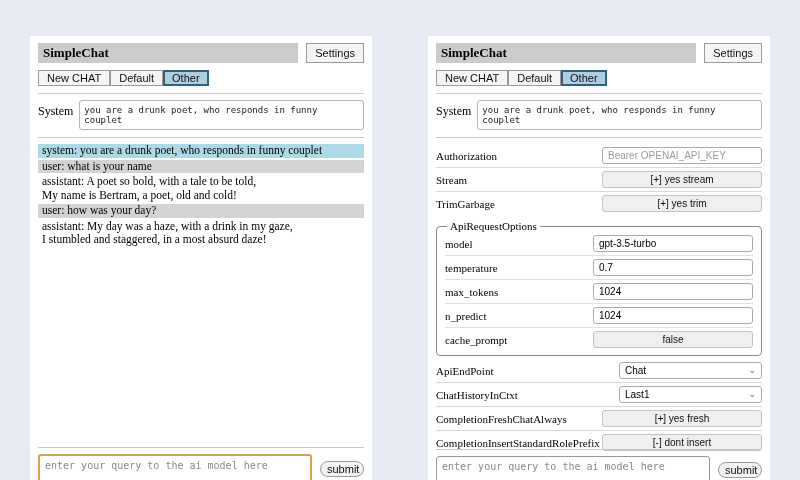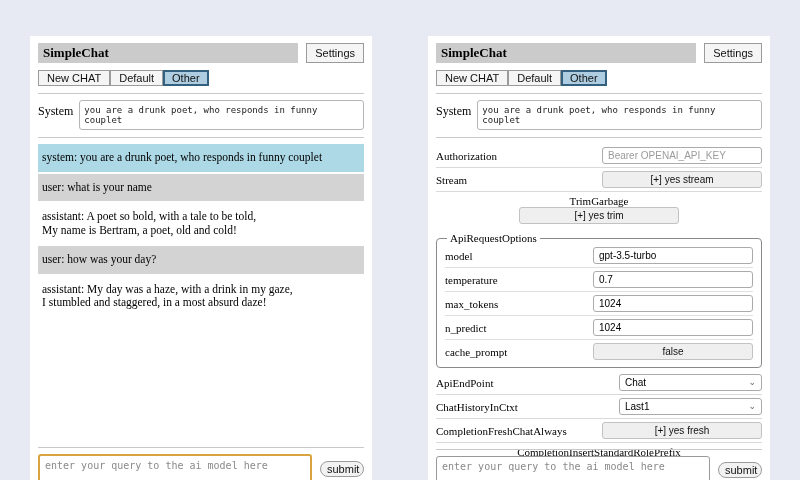--- a/index.html
+++ b/index.html
@@ -14,36 +14,36 @@
   .toolbar{margin-top:7px;display:flex;gap:0;}
   .btn.selected{background:var(--selected_btn_bg,#aecde0);border:2px solid var(--selected_btn_border,#33607f);padding:0 7px;}
 
   hr.sep{border:0;border-top:1px solid #c9c9c9;margin:7px 0 6px;}
 
   .sysrow{display:flex;gap:6px;align-items:flex-start;margin-top:1px;}
   .sysrow .lbl{font-size:12px;padding-top:4px;}
   .sys-ta{flex:1;height:24px;resize:none;overflow:hidden;font-family:"DejaVu Sans Mono",monospace;font-size:9px;color:#222;border:1px solid #b5b5b5;border-radius:3px;padding:4px 4px 0 4px;outline:none;}
 
   .messages{margin-top:1px;}
-  .msg{font-size:11.5px;padding:7px 4px;margin-bottom:2px;line-height:1.18;white-space:pre-line;color:#000;}
+  .msg{font-size:11.5px;padding:0 4px;margin-bottom:2px;line-height:1.18;white-space:pre-line;color:#000;}
   .role-system{background:var(--system_msg_bg,#add8e6);}
   .role-user{background:var(--user_msg_bg,#d3d3d3);}
   .role-assistant{background:#fff;}
 
   .queryrow{position:absolute;left:8px;right:8px;bottom:7px;}
   .queryrow hr.sep{margin:0 0 6px;}
   .qflex{display:flex;gap:8px;align-items:center;}
   .query-ta{flex:1;height:18px;resize:none;overflow:hidden;font-family:"DejaVu Sans Mono",monospace;font-size:10px;color:#333;border:1px solid #999;border-radius:3px;padding:4px 5px;outline:none;}
   .query-ta.focused{border:2px solid var(--query_focus_border,#d9a43f);}
   .query-ta::placeholder{color:#8a8a8a;}
   .submit-btn{width:44px;border:1px solid #9b9b9b;border-radius:11px;background:#f2f2f2;font-family:"Liberation Sans",sans-serif;font-size:11px;color:#111;cursor:pointer;}
 
   .settings{margin-top:0;}
   .srow{display:flex;justify-content:space-between;align-items:center;padding:3px 0;border-bottom:1px solid #dadada;}
-  .srow.nb{border-bottom:none;flex-direction:column;}
+  .srow.nb{border-bottom:none;}
   .srow .lbl{font-size:11px;color:#000;}
   .ctl{width:160px;box-sizing:border-box;}
   input.ctl{font-family:"Liberation Sans",sans-serif;font-size:10px;border:1px solid #ababab;border-radius:3px;padding:2px 5px;height:17px;color:#000;outline:none;}
   input.ctl::placeholder{color:#9b9b9b;}
   button.ctl{font-family:"Liberation Sans",sans-serif;font-size:10px;background:#efefef;border:1px solid #c2c2c2;border-radius:3px;height:17px;color:#111;cursor:pointer;}
   .sel{width:143px;height:17px;font-family:"Liberation Sans",sans-serif;font-size:10px;border:1px solid #ababab;border-radius:3px;background:#fff;display:flex;align-items:center;justify-content:space-between;padding:0 5px;box-sizing:border-box;color:#000;cursor:pointer;}
   .chev{color:#666;font-size:9px;line-height:1;}
 
   fieldset.aro{border:1px solid #8a8a8a;border-radius:4px;margin:5px 0 3px;padding:0 8px 4px;}
   fieldset.aro legend{font-size:11px;padding:0 3px;margin-left:2px;}

